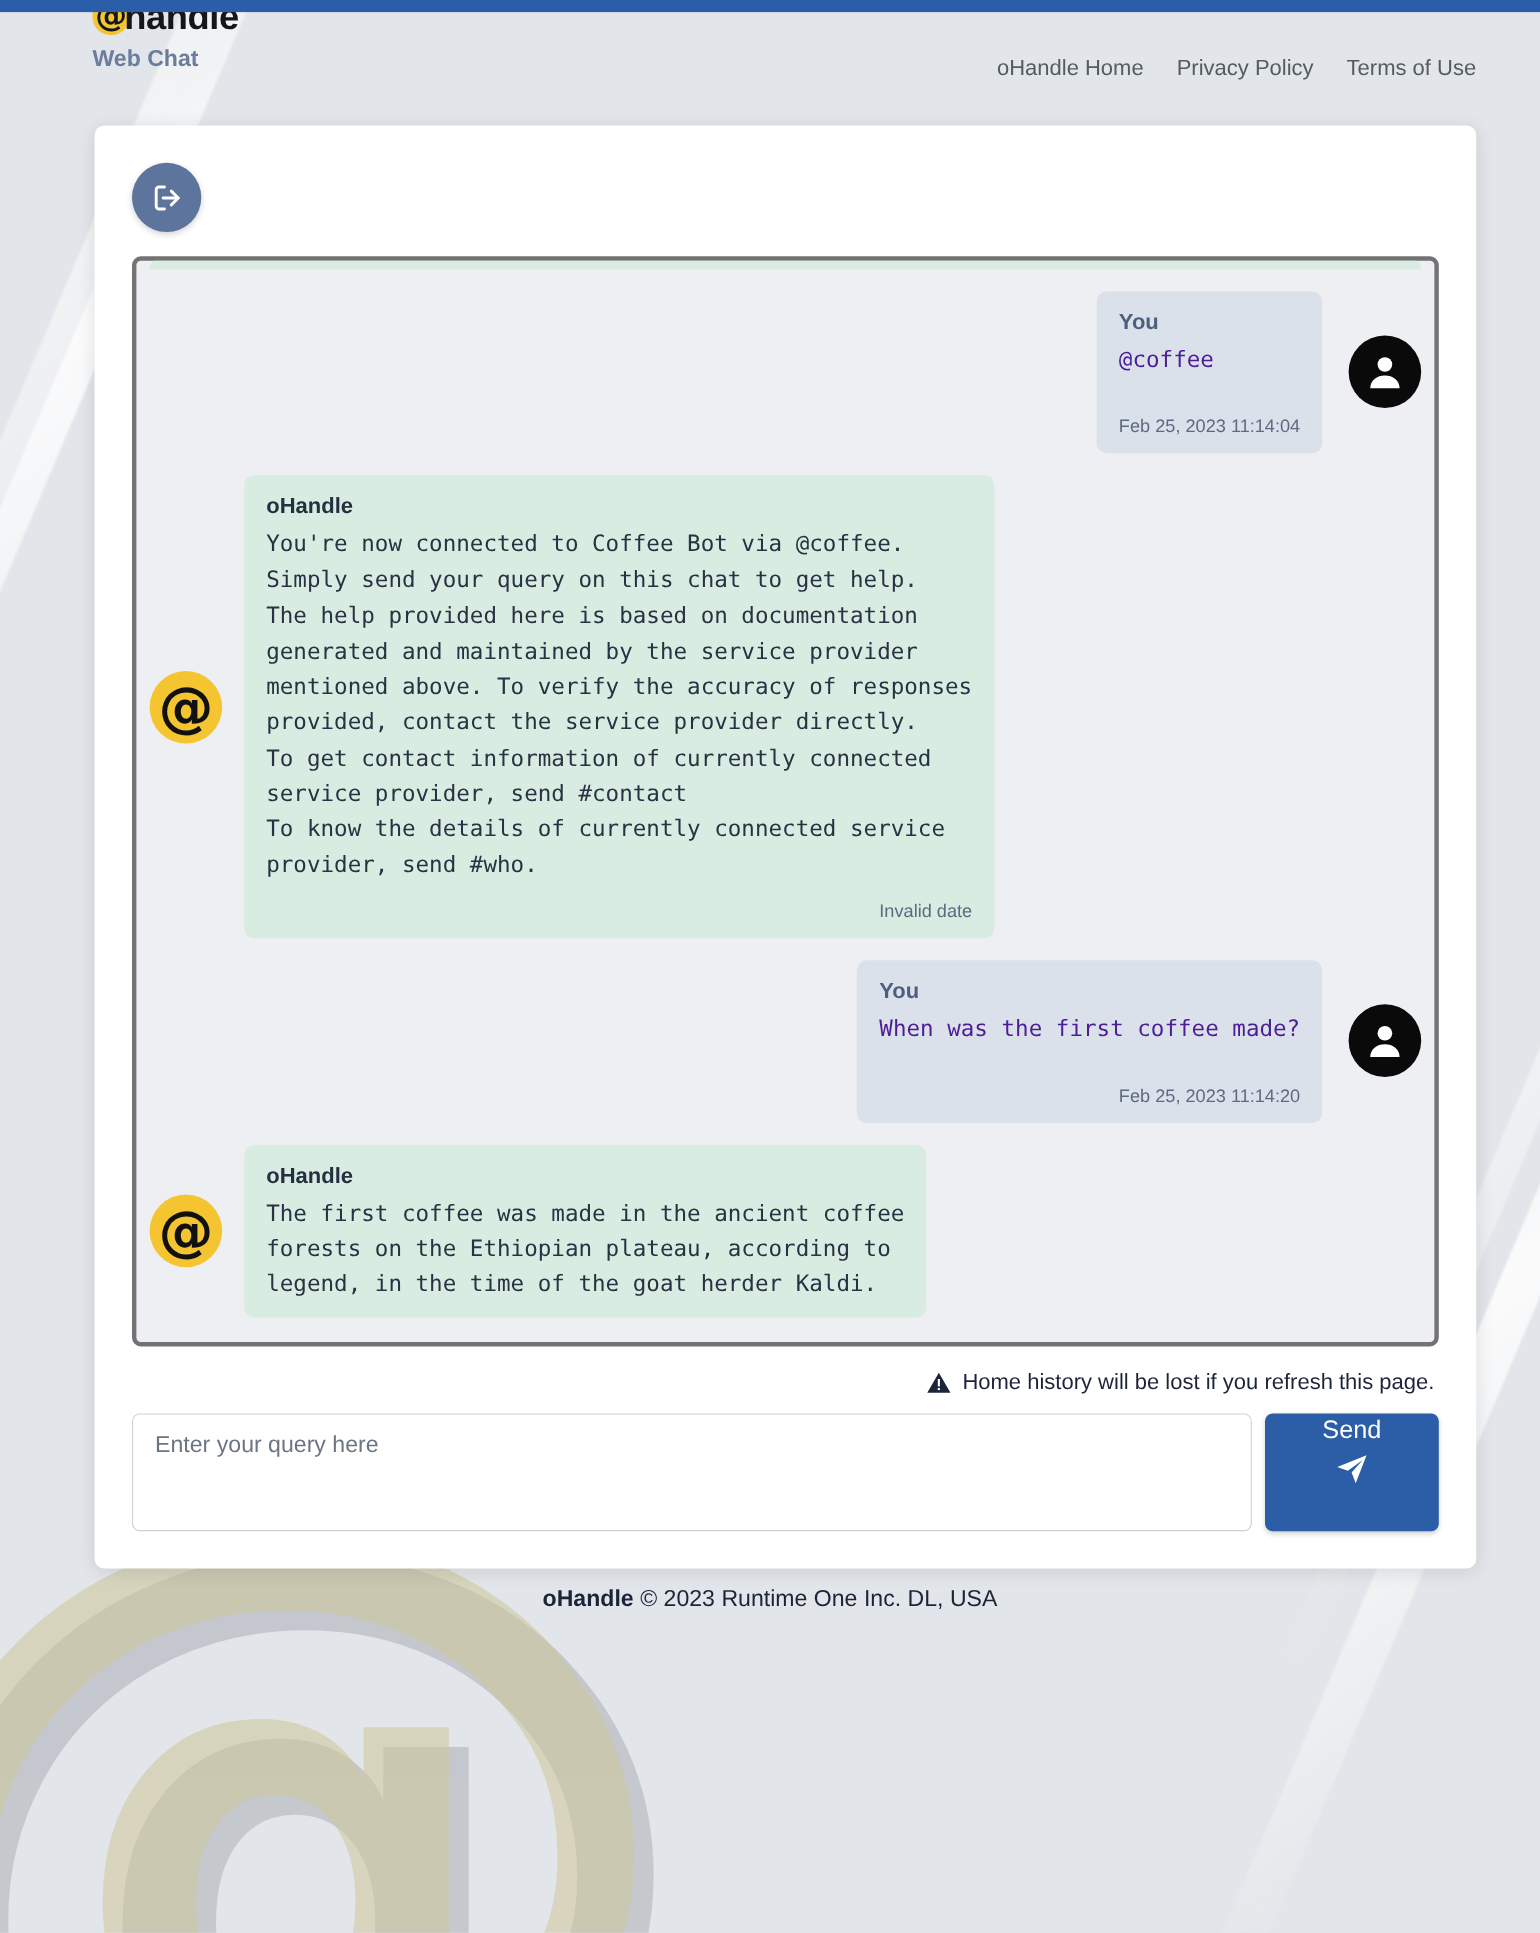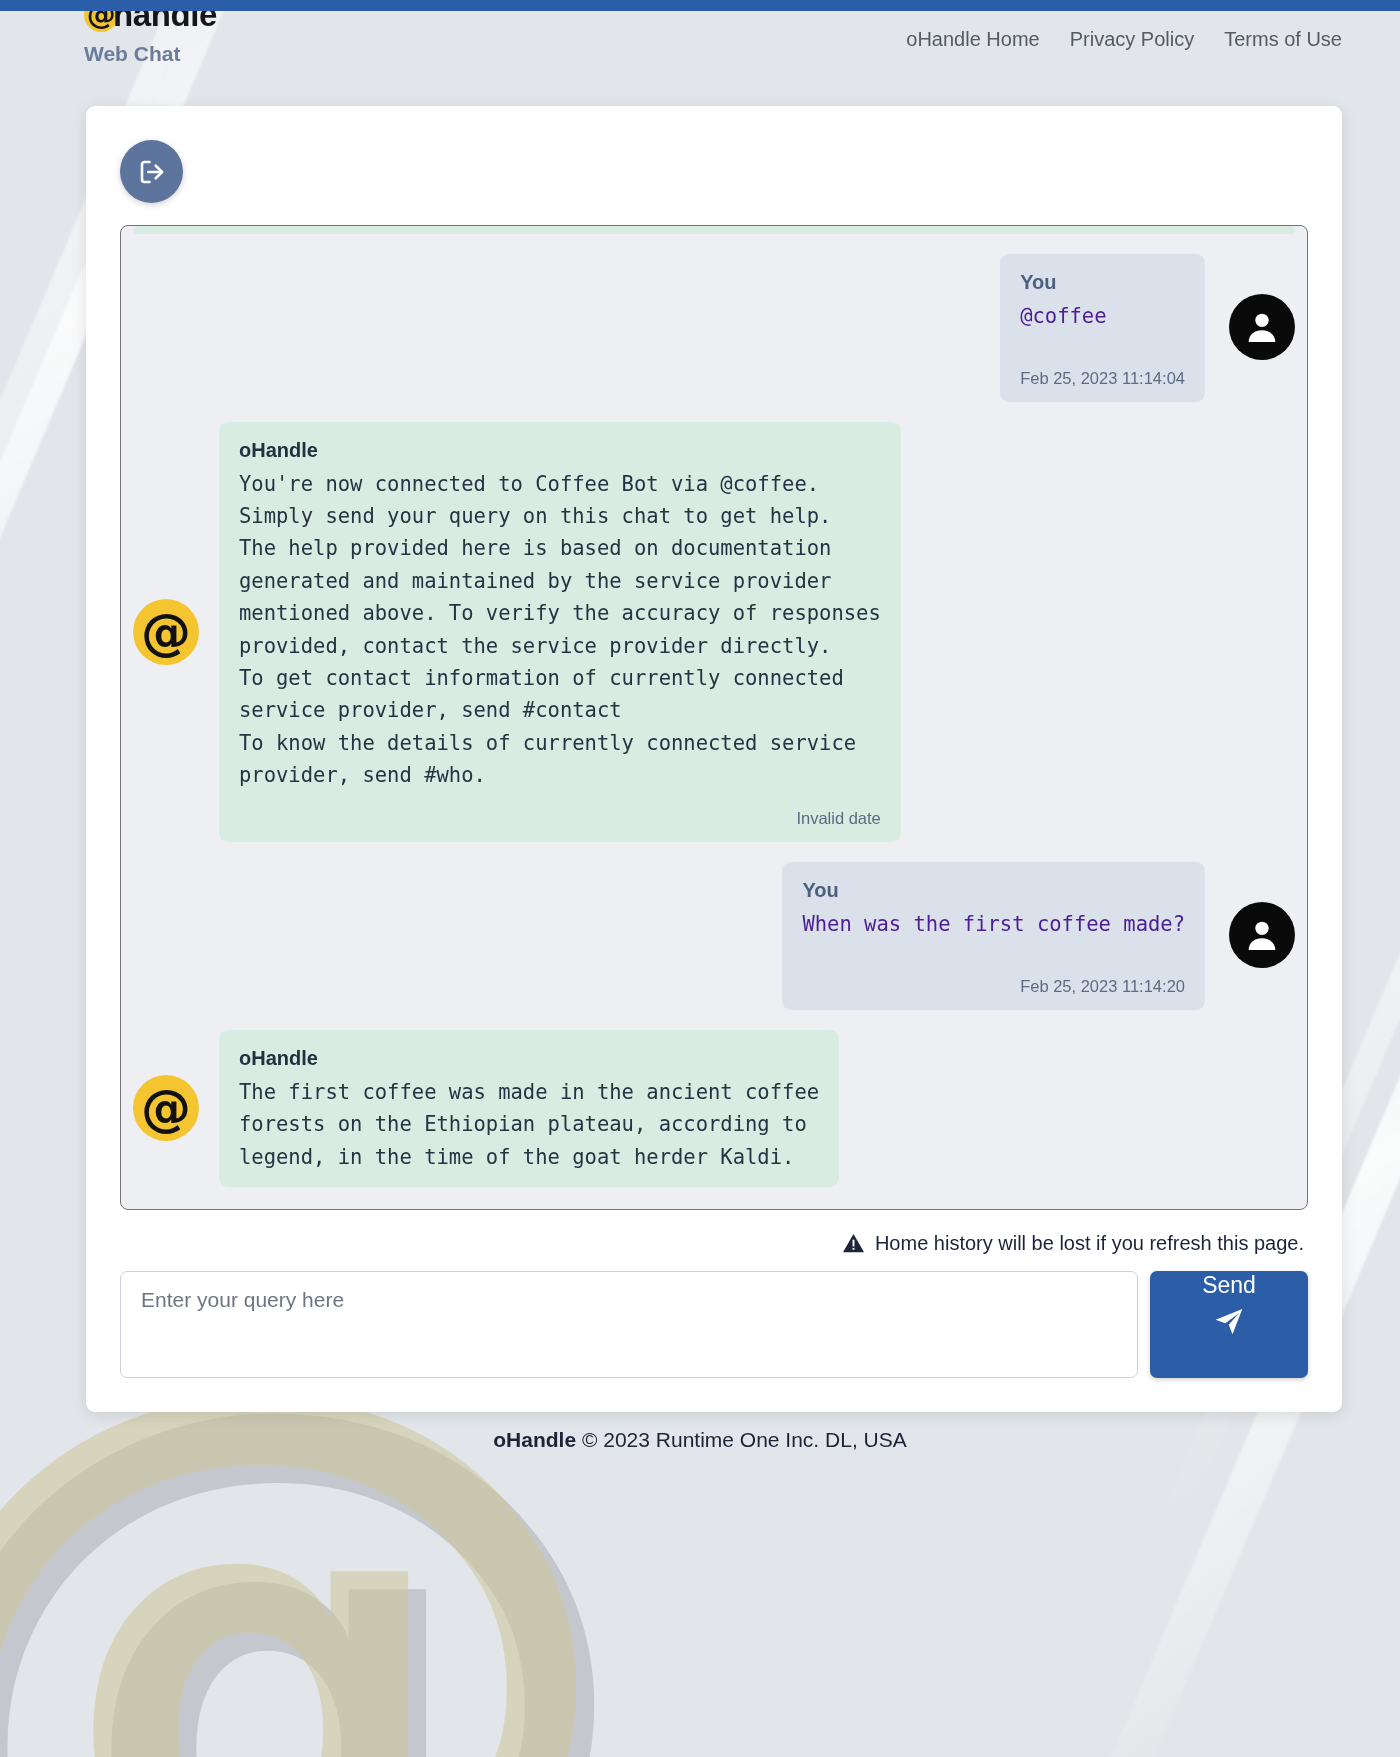--- a/index.html
+++ b/index.html
@@ -71,21 +71,21 @@
     width:34px; height:34px; border-radius:50%;
     background:#f5c431; color:#15161a;
     font-size:29px; font-weight:700;
     font-family:"DejaVu Sans", sans-serif;
     margin-right:-5px;
   }
   .brand-sub {
     font-size:21px; font-weight:700; color:#6a7d9c;
     margin-top:9px;
   }
-  .nav { display:flex; gap:30px; padding-right:58px; margin-top:17px; }
+  .nav { display:flex; gap:30px; padding-right:58px; margin-top:40px; }
   .nav a {
     font-size:20px; color:#545b63; text-decoration:none; white-space:nowrap;
   }
 
   
   .card {
     position:relative; z-index:4;
     margin:40px 58px 0 86px;
     background:#fff;
     border-radius:9px;
@@ -100,21 +100,21 @@
     background:#5d749c; border:none; cursor:pointer;
     display:flex; align-items:center; justify-content:center;
     box-shadow:0 2px 6px rgba(0,0,0,.18);
     flex:0 0 auto;
   }
 
   
   .messages {
     margin-top:22px;
     background:#edeff3;
-    border:1px solid #737373;
+    border:4px solid #737373;
     border-radius:8px;
     padding:0 0 22px 0;
     overflow:hidden;
     max-height:1155px;
   }
   .row { display:flex; align-items:flex-start; padding:0 12px; margin-top:20px; }
   .row.out { justify-content:flex-end; }
   .row.in  { justify-content:flex-start; }
 
   .avatar { flex:0 0 auto; width:66px; height:66px; border-radius:50%; }

